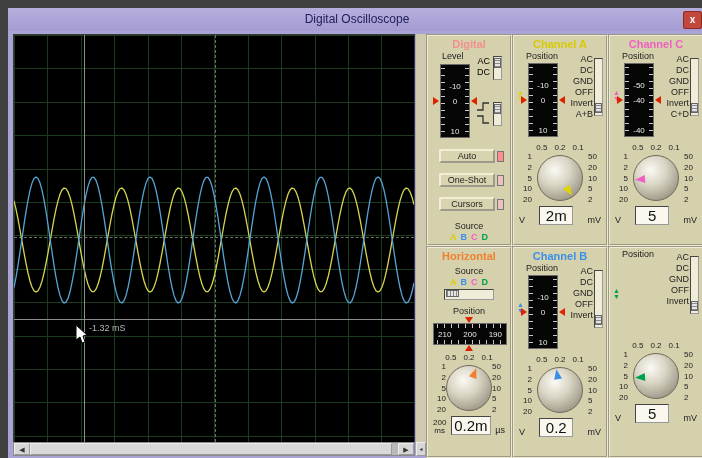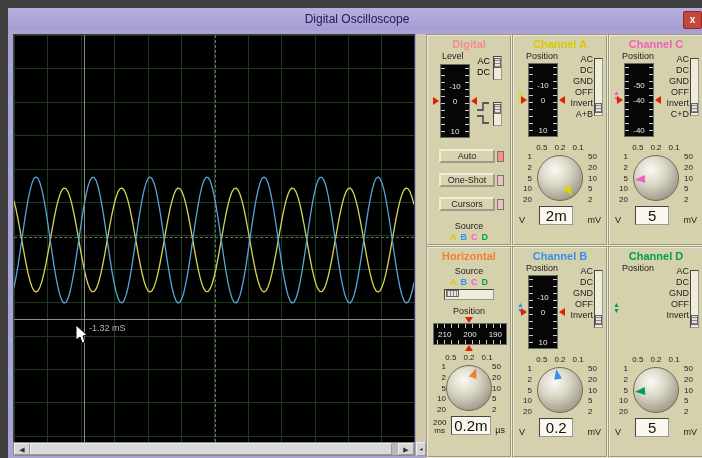--- a/index.html
+++ b/index.html
@@ -449,21 +449,20 @@
         </div>
         <div class="knob-bottom">
           <span class="unit">V</span>
           <span class="value-box">0.2</span>
           <span class="unit">mV</span>
         </div>
       </div>
     </div>
 
     <div class="panel">
-      <div class="panel-title" style="color:#00a050">Channel D</div>
       <div class="ch-top">
         <span class="small-label pos-label">Position</span>
         <div class="updown" style="color:#00a050">
           <span>▲</span><br>
           <span>▼</span>
         </div>
         <div class="opts">
             <span>AC</span>
             <span>DC</span>
             <span>GND</span>

